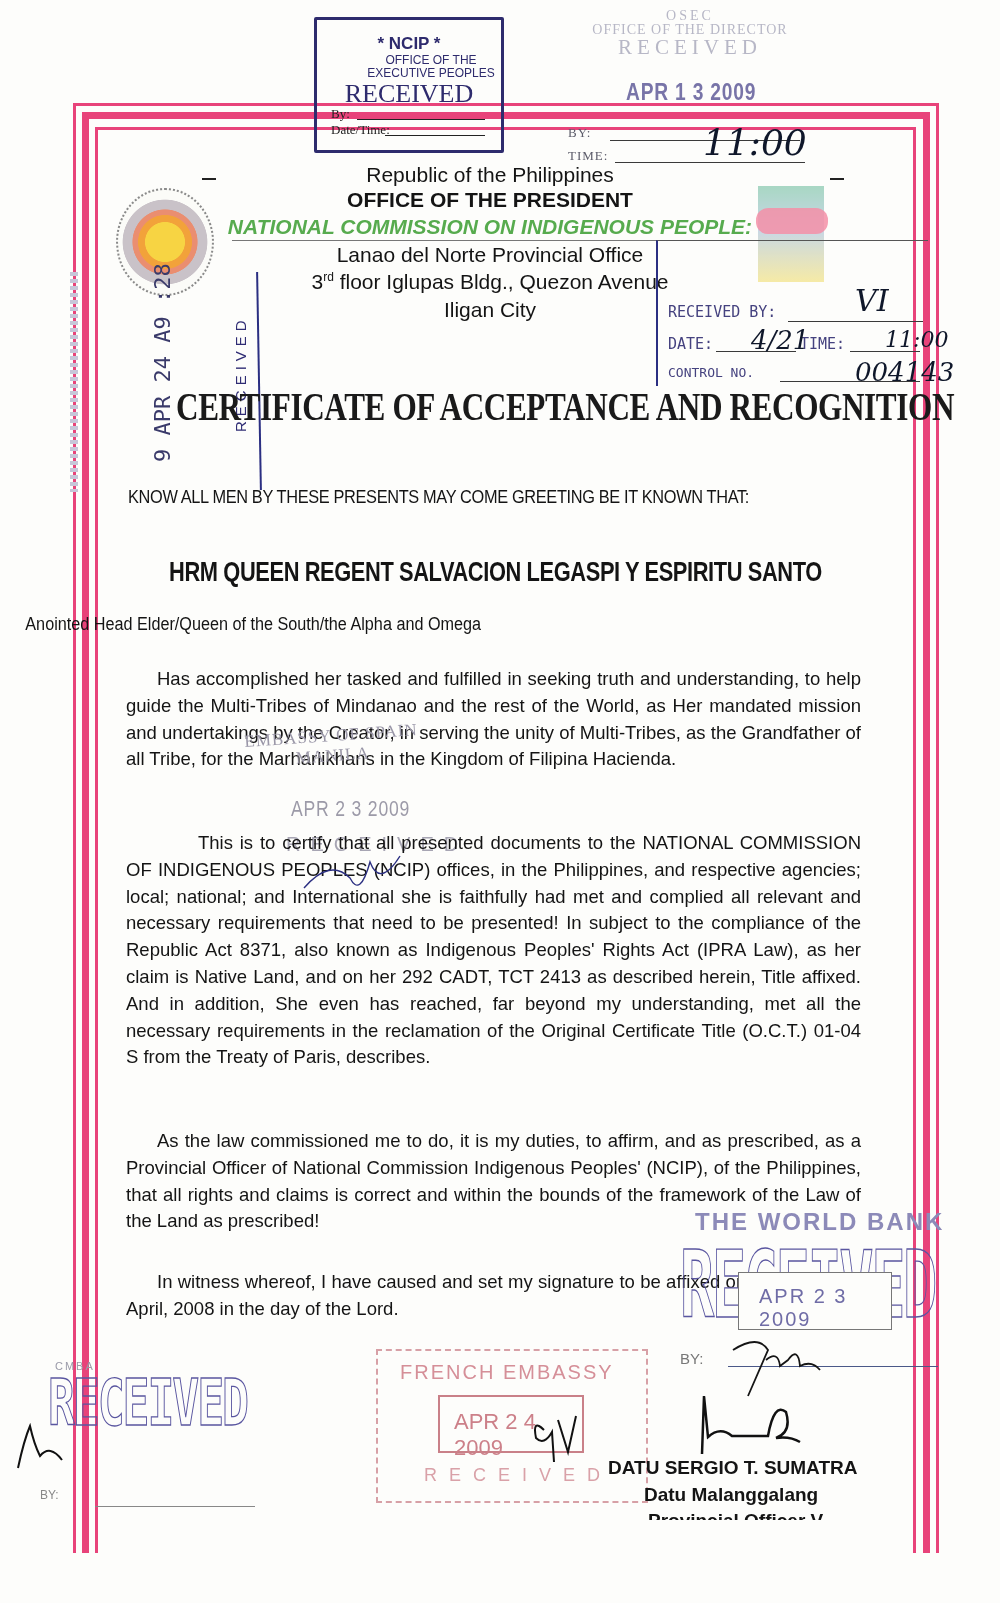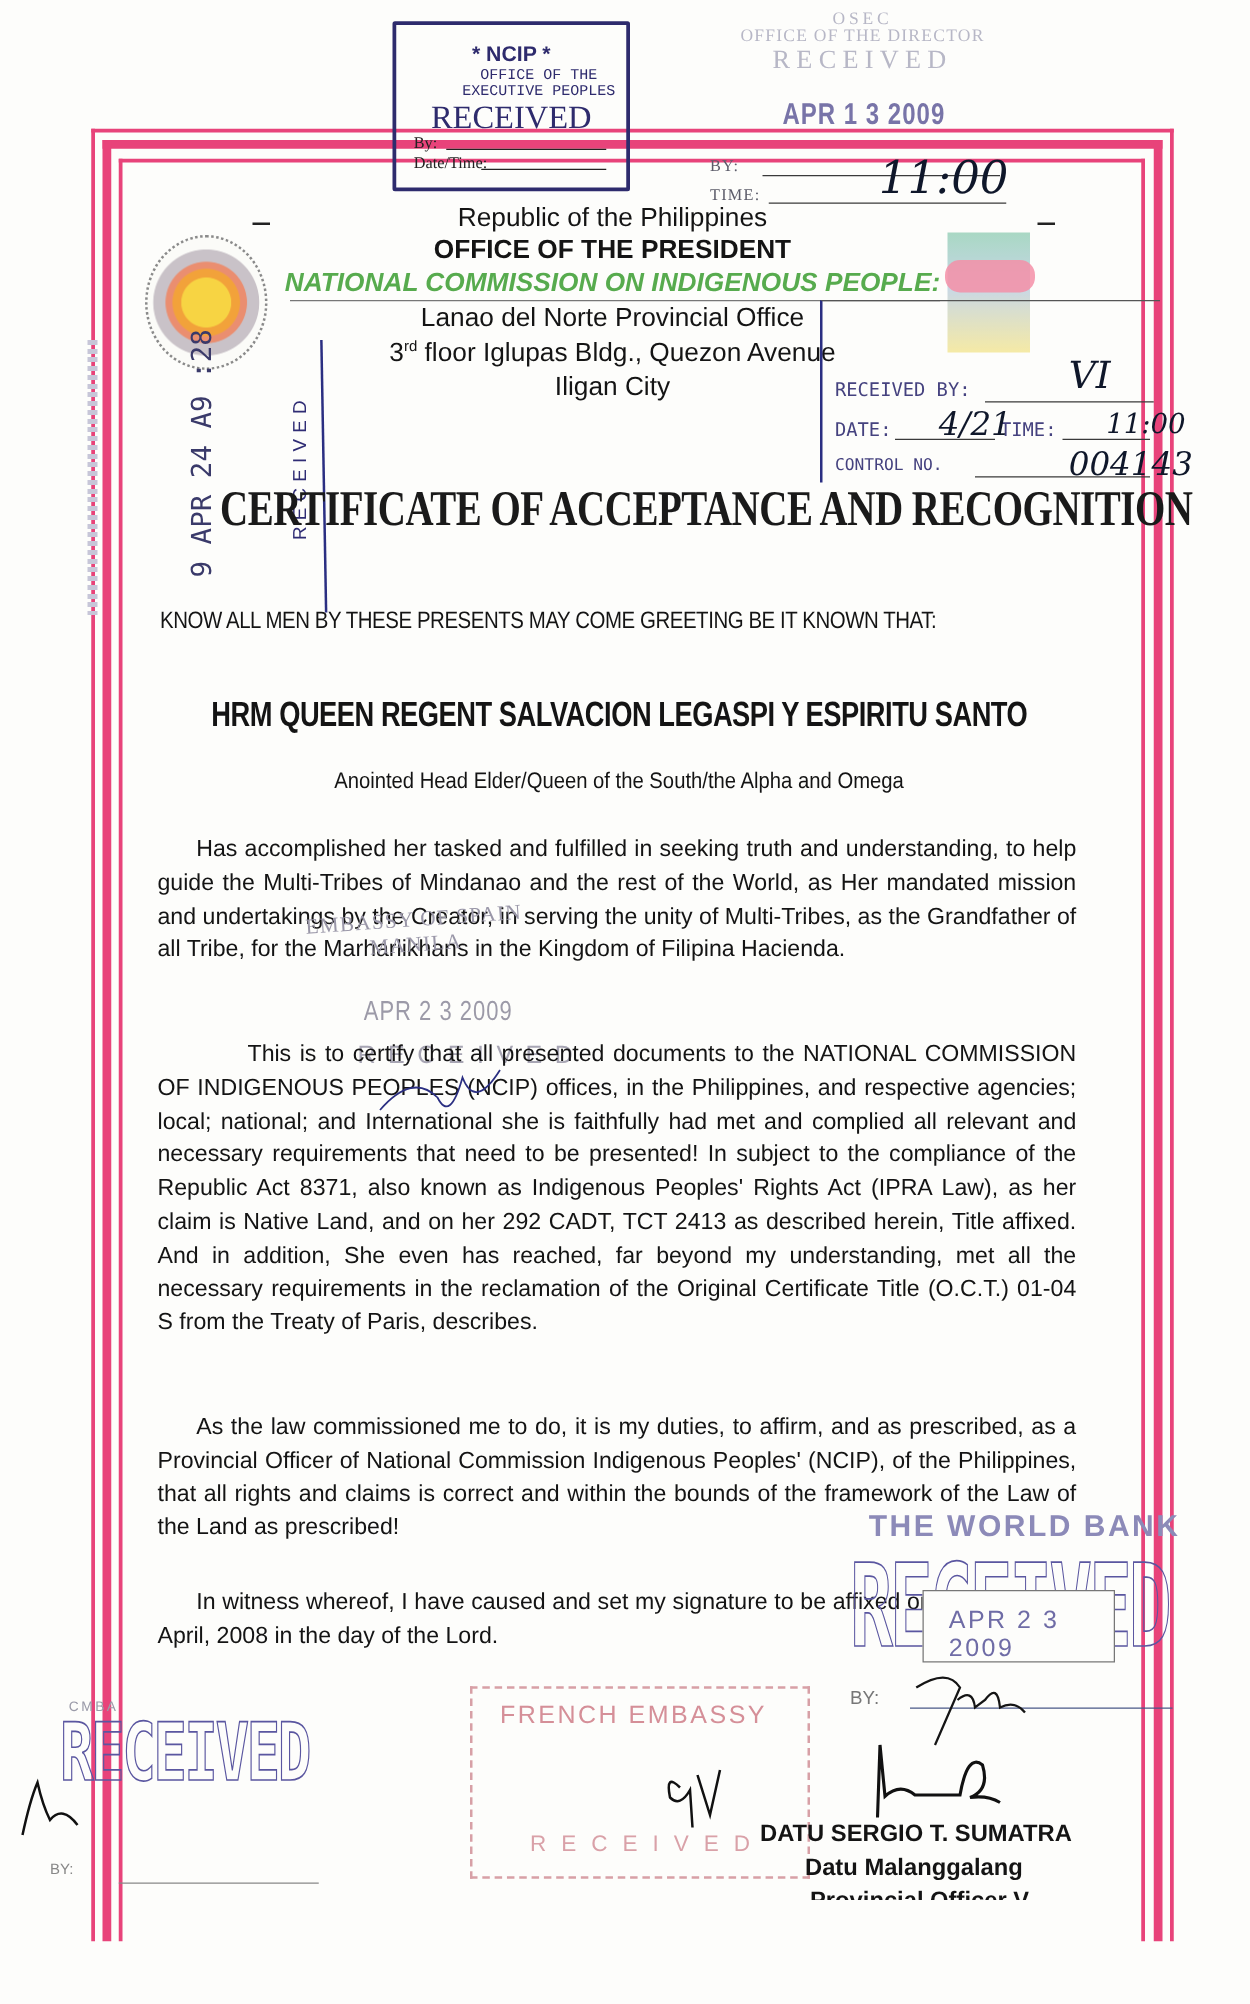--- a/index.html
+++ b/index.html
@@ -19,35 +19,35 @@
   .dash { position:absolute; height:2px; width:14px; background:#222; }
   
   .seal { position:absolute; left:116px; top:188px; width:94px; height:104px; border-radius:50%;
           border:2px dotted #8a8a8a; background:radial-gradient(circle at 50% 50%, #f7d443 0 28%, #f2a23a 29% 38%, #ea8e70 39% 46%, #c9c2c8 47% 60%, #fbfbf8 61%); }
   
   .cert-title { position:absolute; left:176px; top:383px; font-family:"Liberation Serif", serif; font-weight:bold;
                 font-size:40px; letter-spacing:-0.5px; transform:scaleX(0.78); transform-origin:left top; white-space:nowrap; color:#1a1a1a; }
   .know { position:absolute; left:128px; top:486px; font-size:19px; transform:scaleX(0.86); transform-origin:left top; white-space:nowrap; letter-spacing:-0.4px; }
   .name { position:absolute; left:0; width:990px; top:556px; text-align:center; font-size:28px; font-weight:bold; }
   .name span { display:inline-block; transform:scaleX(0.78); letter-spacing:-0.5px; white-space:nowrap; }
-  .subname { position:absolute; left:0; width:990px; top:614px; text-align:center; font-size:18px; }
+  .subname { position:absolute; left:0; width:990px; top:614px; text-align:left; font-size:18px; }
   .subname span { display:inline-block; transform:scaleX(0.9); white-space:nowrap; }
   .para { position:absolute; left:126px; width:735px; font-size:18.5px; line-height:26.8px; text-align:justify; }
   .para p { margin:0; text-indent:31px; }
   .para.p2 p { text-indent:72px; }
   .para sup { font-size:11px; }
   
   .sig-name { position:absolute; left:608px; top:1457px; font-size:19px; font-weight:bold; }
   .sig-title { position:absolute; left:644px; top:1484px; font-size:19px; font-weight:bold; }
   .sig-title2 { position:absolute; left:648px; top:1510px; font-size:19px; font-weight:bold; height:10px; overflow:hidden; }
   
   .stamp { position:absolute; color:#3c3782; }
   .ncip-stamp { left:314px; top:17px; width:184px; height:130px; border:3px solid #2e2b6d; border-radius:2px; font-family:"Liberation Sans", sans-serif; text-align:center; background:transparent; }
   .ncip-stamp .s1 { font-size:17px; font-weight:bold; margin-top:14px; color:#2e2b6d; }
-  .ncip-stamp .s2 { font-size:12px; font-family:Liberation Mono, monospace; line-height:13px; color:#2e2b6d;margin-left:44px; }
+  .ncip-stamp .s2 { font-size:12px; font-family:Liberation Sans, sans-serif; line-height:13px; color:#2e2b6d;margin-left:44px; }
   .ncip-stamp .s3 { font-size:26px; font-family:"Liberation Serif", serif; color:#2e2b6d; line-height:28px; }
   .ncip-stamp .row { font-family:"Liberation Serif", serif; font-size:13px; text-align:left; padding-left:14px; color:#222; position:relative; }
   .ncip-stamp .row .ln { position:absolute; left:68px; right:16px; bottom:2px; height:1px; background:#222; }
   .osec { left:565px; top:8px; width:250px; text-align:center; color:#b7b7c6; font-family:"Liberation Serif", serif; }
   .osec .o1 { font-size:14px; letter-spacing:3px; }
   .osec .o2 { font-size:14px; letter-spacing:1px; line-height:12px; }
   .osec .o3 { font-size:21px; letter-spacing:5px; line-height:22px; }
   .apr13 { left:626px; top:78px; font-size:24px; color:#7874a8; font-weight:bold; letter-spacing:1px; transform:scaleX(0.8); transform-origin:left top; }
   .by-row { position:absolute; font-family:"Liberation Serif", serif; font-size:13px; color:#5c5c6a; letter-spacing:1px; }
   .line { position:absolute; height:1px; background:#3a3a3a; }
@@ -177,20 +177,23 @@
 <div class="stamp world">THE WORLD BANK</div>
 <div class="outline-txt" style="left:680px; top:1232px; font-size:92px; letter-spacing:-4px; transform:scaleX(0.62); transform-origin:left top;">RECEIVED</div>
 <div class="wb-date">
     <span>APR 2 3 2009</span>
   </div>
 <div class="stamp" style="left:680px; top:1350px; font-size:15px; color:#777;">BY:</div>
 <div class="line" style="left:728px; top:1366px; width:210px; background:#4a5888;"></div>
 
 <div class="stamp french">
   <div class="f1">FRENCH EMBASSY</div>
+  <div class="fbox">
+      <span>APR 2 4 2009</span>
+    </div>
   <div class="f3">RECEIVED</div>
 </div>
 
 <div class="stamp" style="left:55px; top:1360px; font-size:11px; color:#9a9aa8; letter-spacing:2px;">CMBA</div>
 <div class="outline-txt" style="left:48px; top:1366px; font-size:64px; letter-spacing:-3px; transform:scaleX(0.7); transform-origin:left top;">RECEIVED</div>
 <div class="stamp" style="left:40px; top:1488px; font-size:12px; color:#888;">BY:</div>
 <div class="line" style="left:95px; top:1506px; width:160px; background:#888;"></div>
 
 <svg class="sig-svg" style="left:690px; top:1392px;" width="120" height="70">
   <path d="M12 62 L14 4 L18 45 Q30 34 42 44 L78 44 Q84 10 96 20 Q102 40 86 46 Q100 44 110 50" fill="none" stroke="#111" stroke-width="2.5"></path>

